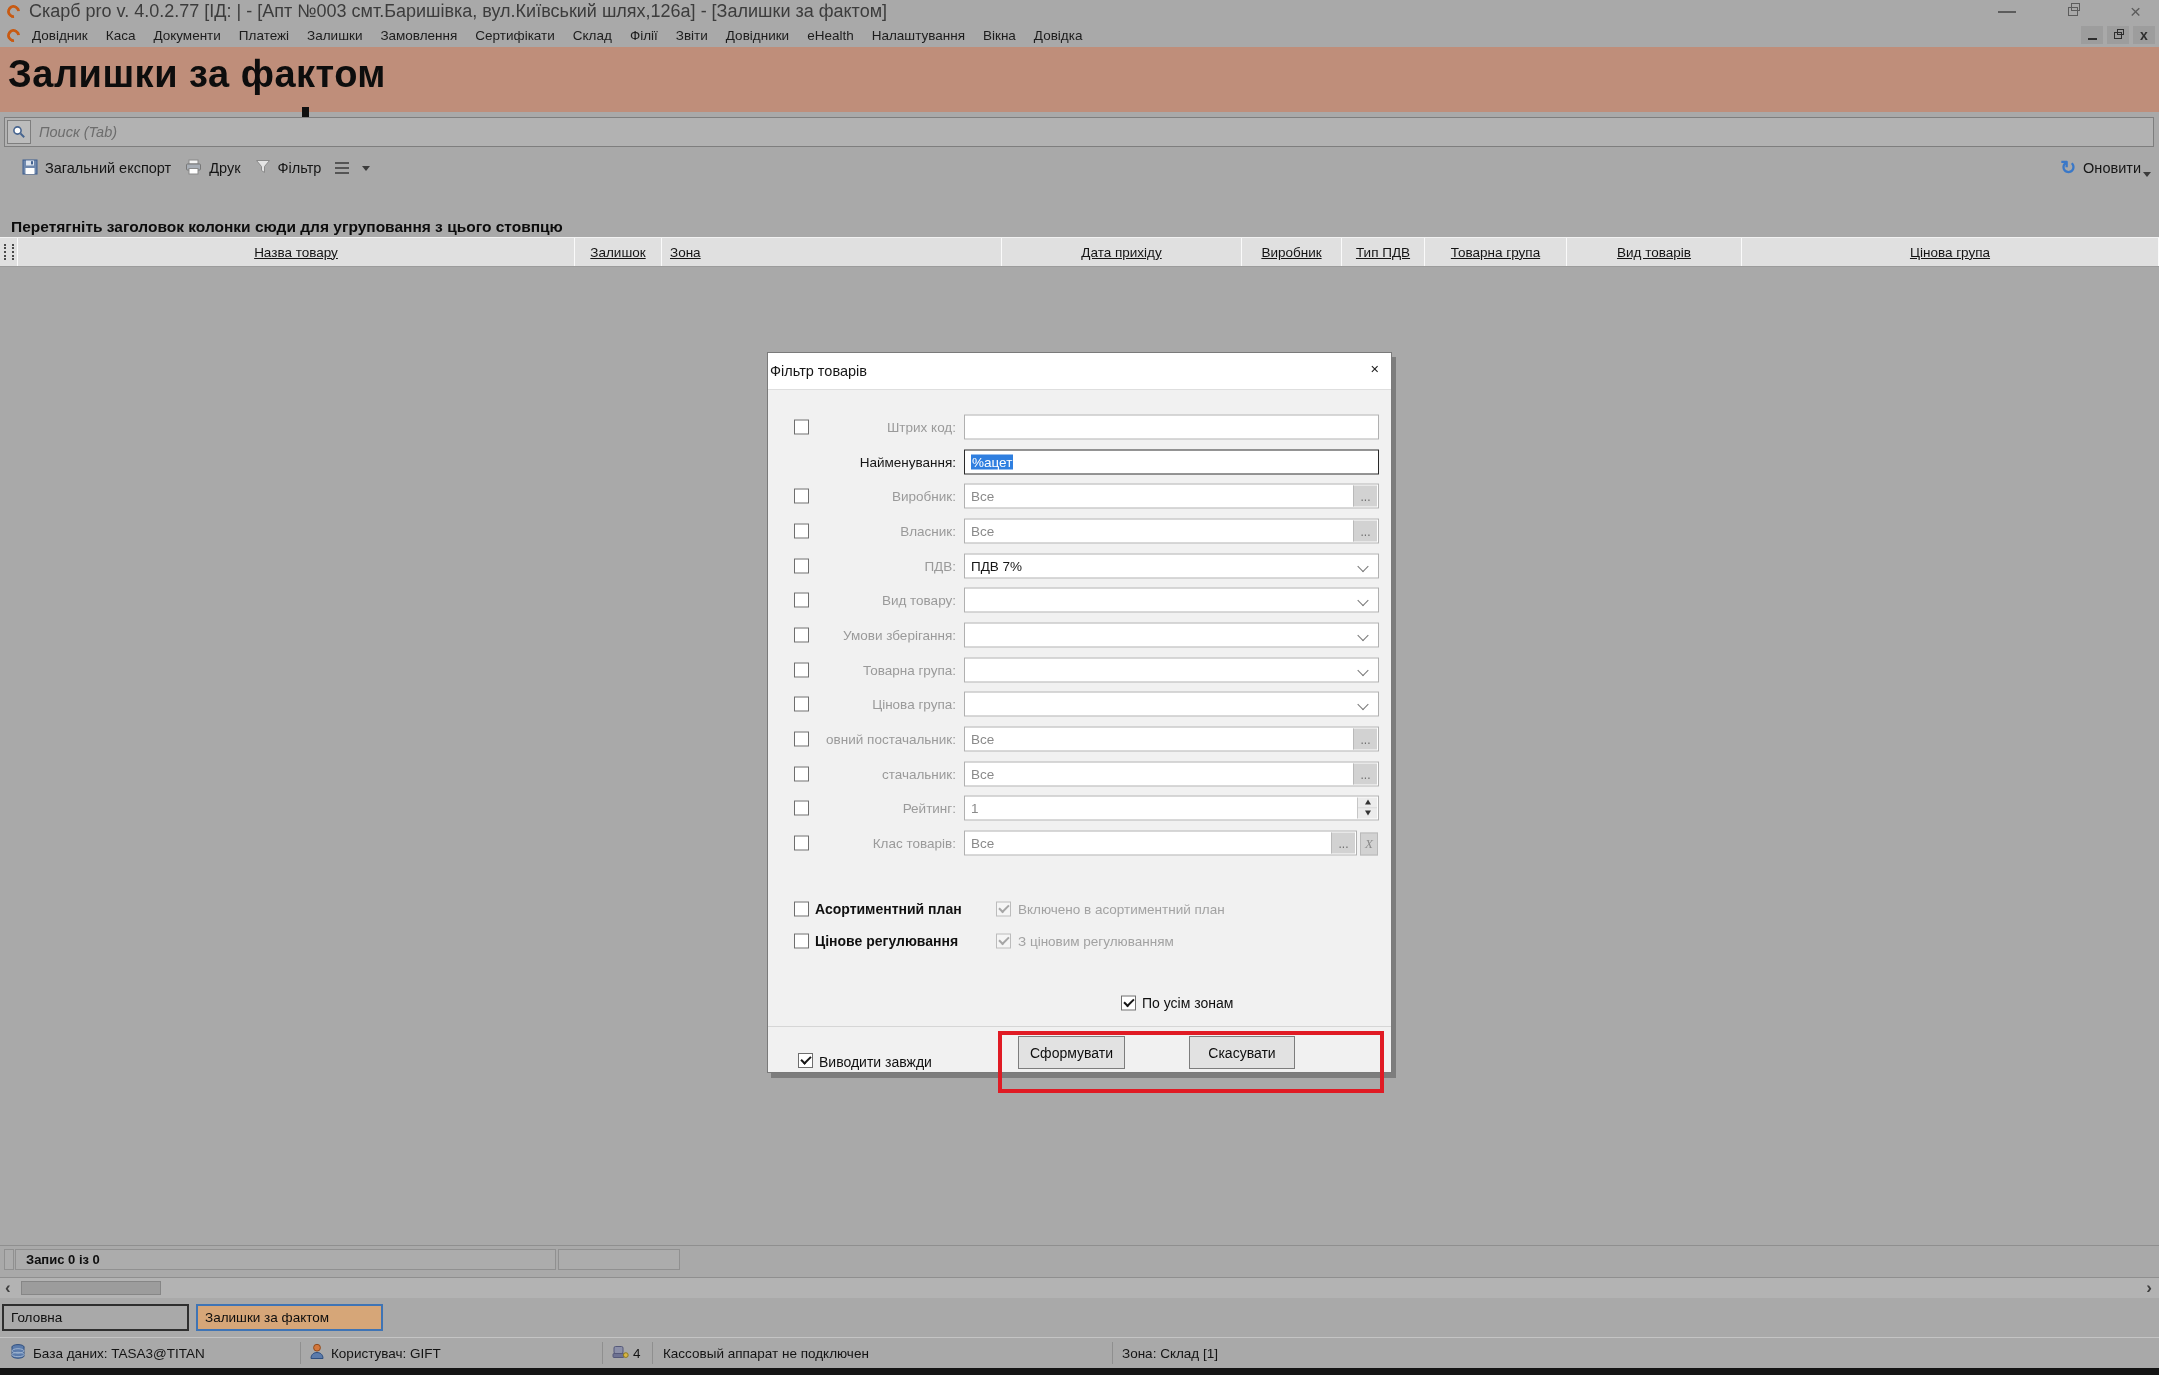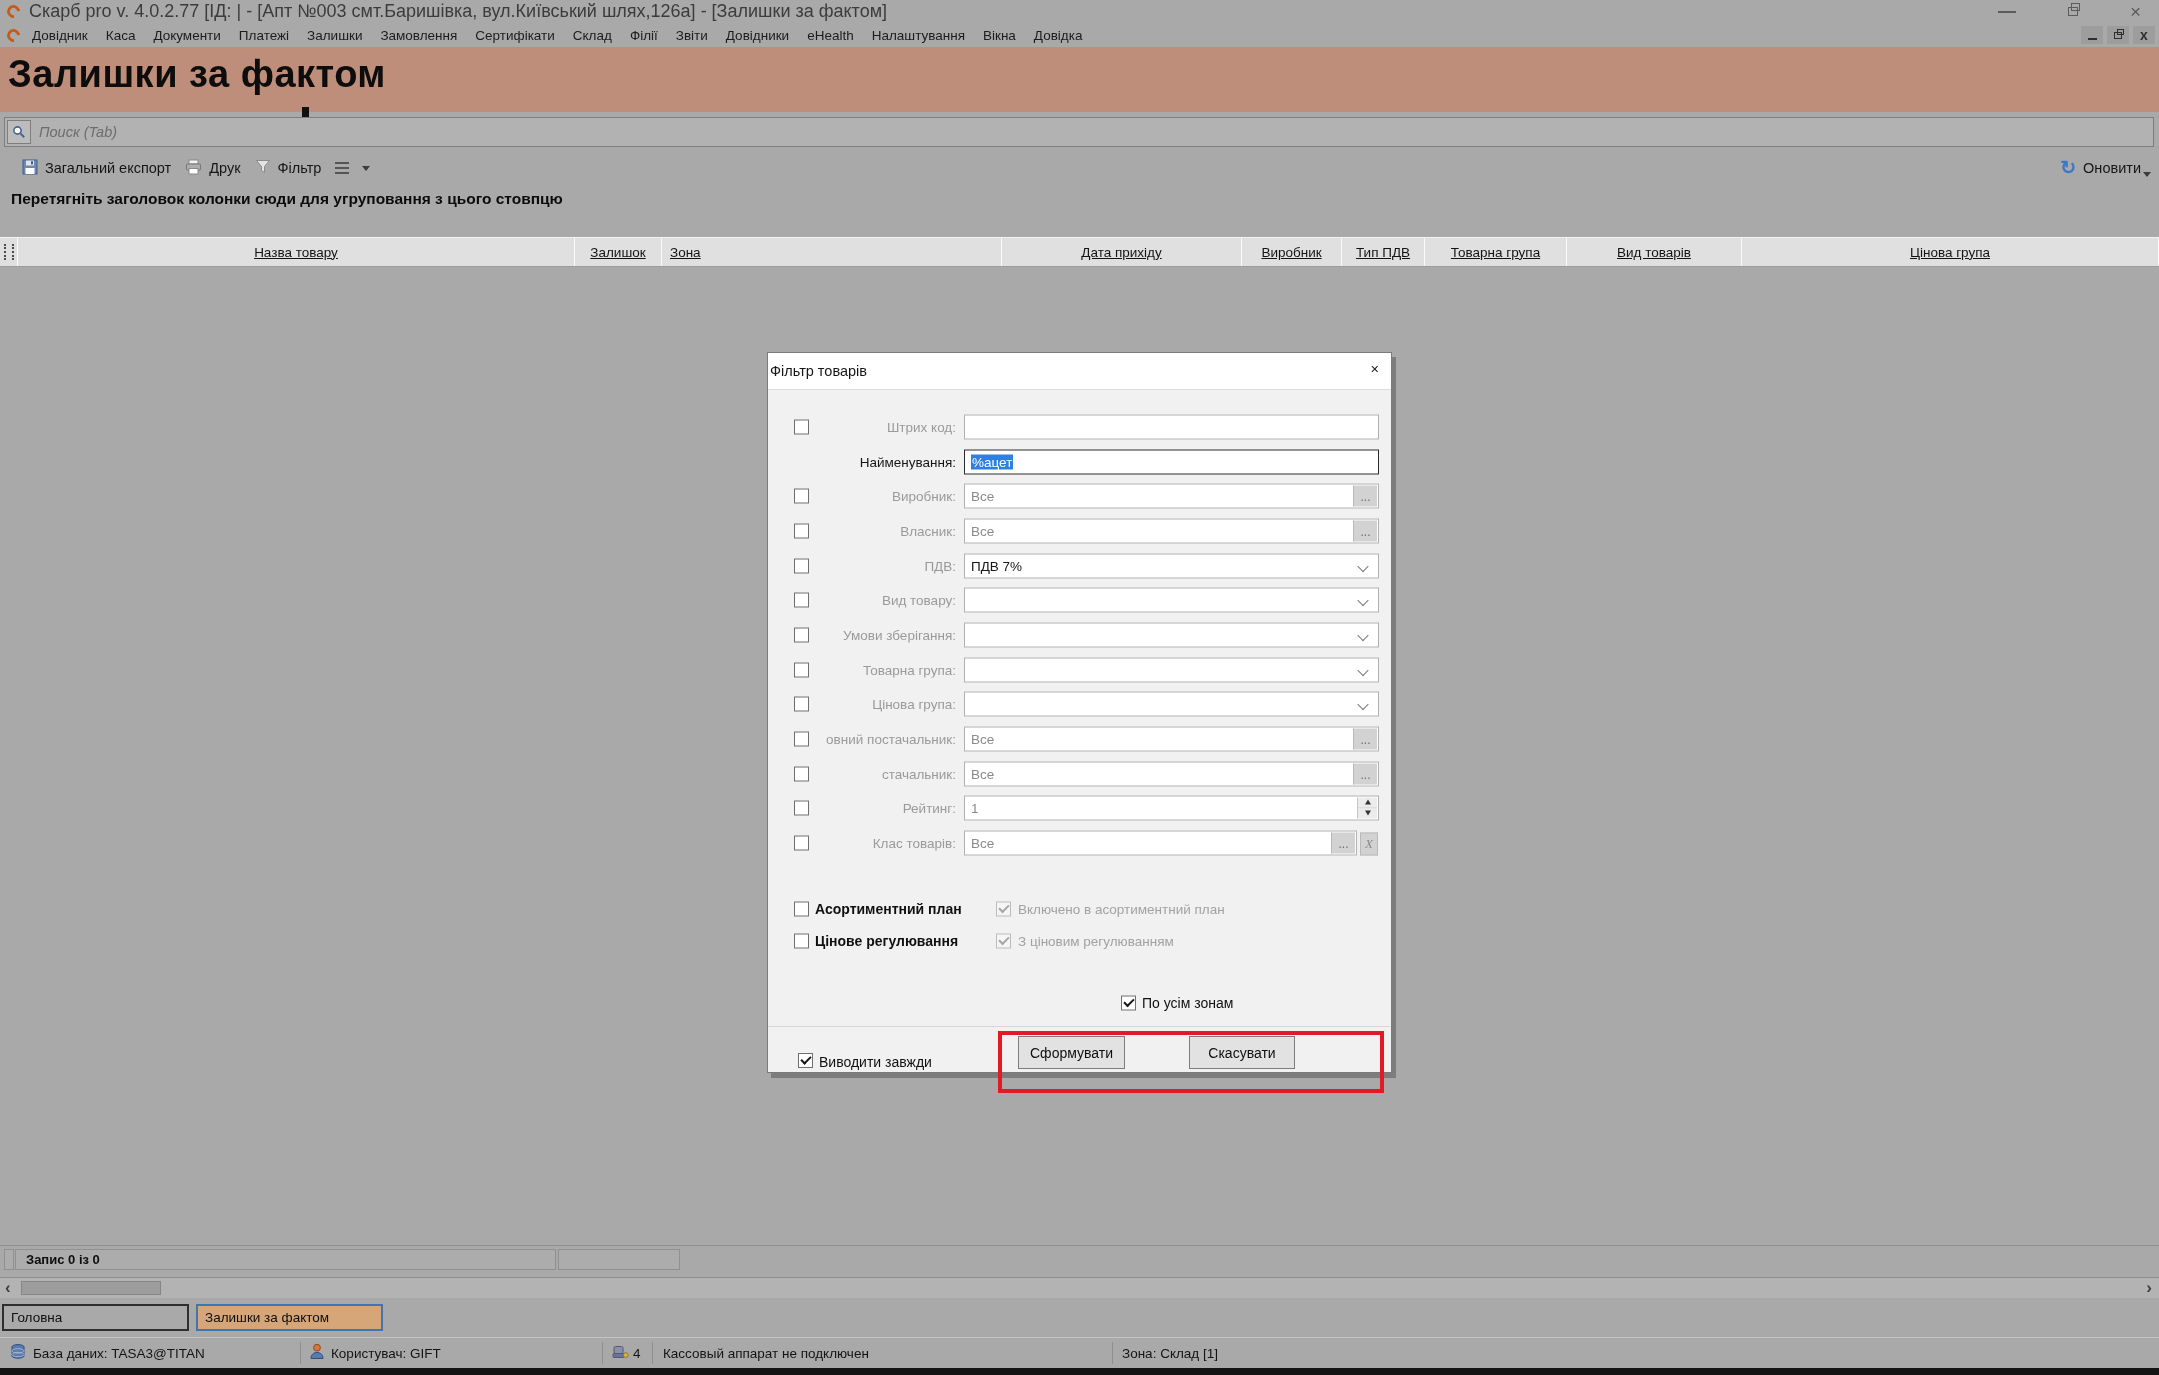--- a/index.html
+++ b/index.html
@@ -42,21 +42,21 @@
   .toolbar{position:absolute;left:0;top:150px;width:2159px;height:36px;display:flex;align-items:center;padding-left:8px;}
   .tb-item{display:flex;align-items:center;gap:7px;margin-left:14px;font-size:14.5px;color:#161616;white-space:nowrap;}
   .caret{width:0;height:0;border-left:4px solid transparent;border-right:4px solid transparent;border-top:5px solid #3c3c3c;margin-left:6px;}
   .listicon{width:14px;height:12px;display:flex;flex-direction:column;justify-content:space-between;}
   .listicon i{display:block;height:1.8px;background:#555;}
   .refresh-item{position:absolute;right:26px;display:flex;align-items:center;gap:7px;font-size:14.5px;color:#161616;}
   .refresh-glyph{font-size:19px;color:#3a78c8;font-weight:bold;line-height:18px;}
   .refresh-caret{position:absolute;right:8px;top:172px;width:0;height:0;border-left:4px solid transparent;border-right:4px solid transparent;border-top:5px solid #3c3c3c;}
 
   
-  .grouphint{position:absolute;left:0;top:190px;width:2159px;height:46px;display:flex;align-items:flex-start;}
+  .grouphint{position:absolute;left:0;top:190px;width:2159px;height:46px;display:flex;align-items:flex-end;}
   .grouphint span{margin-left:11px;font-size:15.5px;font-weight:bold;color:#0c0c0c;}
   .thead{position:absolute;left:0;top:237px;width:2159px;height:30px;background:#e0e0e0;border-top:1px solid #f2f2f2;border-bottom:1px solid #9c9c9c;display:flex;box-sizing:border-box;}
   .th{height:100%;display:flex;align-items:center;justify-content:center;font-size:13.5px;color:#141414;border-right:1px solid #fafafa;box-sizing:border-box;white-space:nowrap;overflow:hidden;text-decoration:underline;}
   .th.left{justify-content:flex-start;padding-left:8px;}
   .gridicon{width:6px;height:16px;border-left:2px dotted #4a4a4a;border-right:2px dotted #4a4a4a;}
 
   
   .dialog{position:absolute;left:767px;top:352px;width:625px;height:721px;background:#f1f1f1;border:1px solid #7a7a7a;box-sizing:border-box;box-shadow:4px 5px 0 rgba(70,70,70,.45);}
   .dlg-title{position:relative;height:36px;background:#ffffff;border-bottom:1px solid #dedede;display:flex;align-items:center;}
   .dlg-title span{margin-left:2px;font-size:14.5px;color:#161616;}

